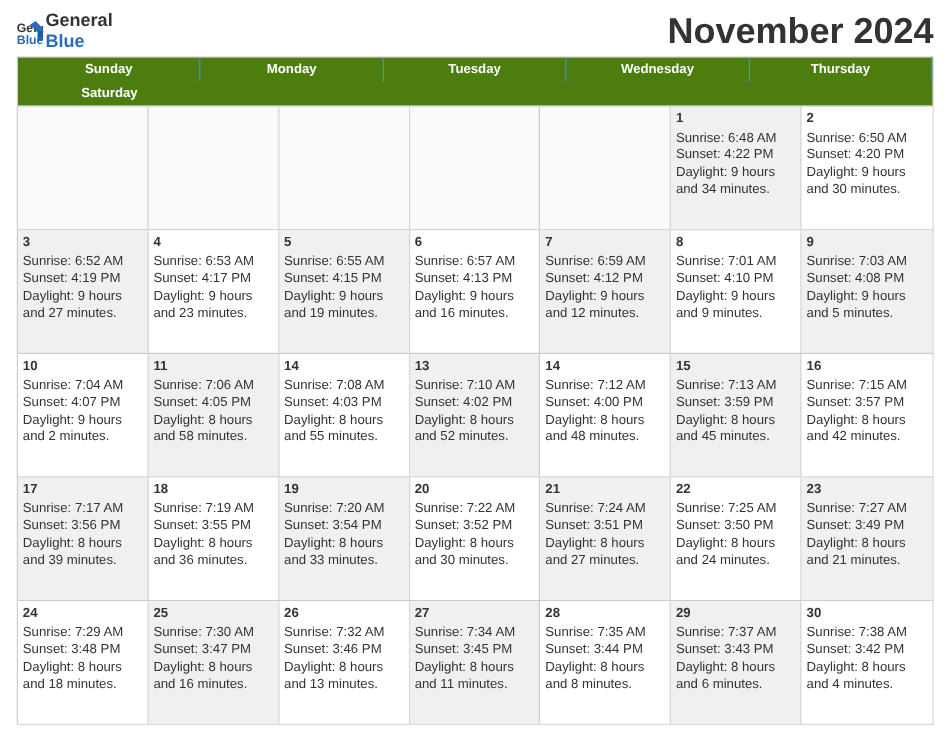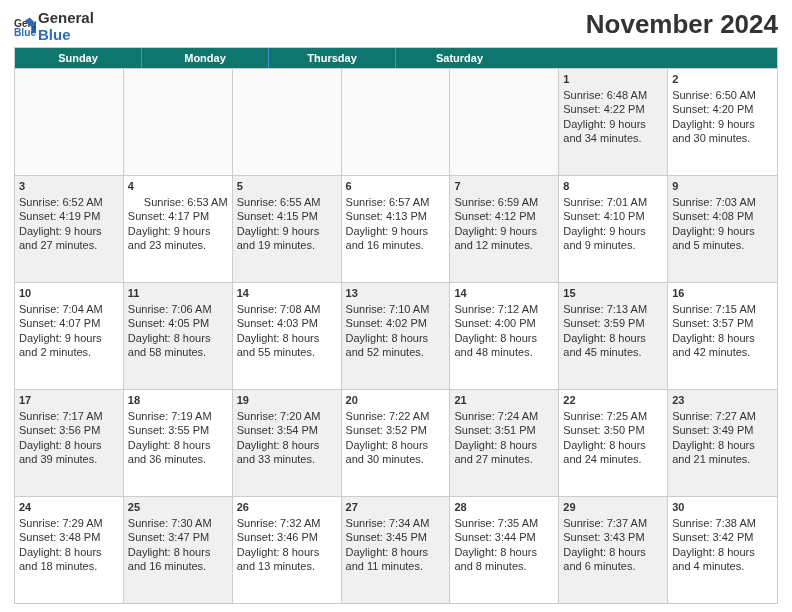--- a/index.html
+++ b/index.html
@@ -29,39 +29,39 @@
       gap: 2px;
     }
     .logo-icon {
       width: 22px;
       height: 22px;
     }
     .title-block {
       text-align: right;
     }
     .month-title {
-      font-size: 26px;
+      font-size: 30px;
       font-weight: bold;
       color: #333;
       line-height: 1.1;
     }
     .subtitle {
       font-size: 13px;
       color: #555;
     }
     .calendar {
       flex: 1;
       display: flex;
       flex-direction: column;
       border: 1px solid #ccc;
     }
     .cal-header {
       display: grid;
-      grid-template-columns: repeat(6, 1fr);
-      background: #0f766e;
+      grid-template-columns: repeat(5, 1fr);
+      background: #4d7c0f;
     }
     .cal-header-cell {
       color: #fff;
       font-size: 11px;
       font-weight: bold;
       text-align: center;
       padding: 4px 2px;
       border-right: 1px solid #4a8dd5;
     }
     .cal-header-cell:last-child { border-right: none; }
@@ -119,20 +119,22 @@
     </div>
     <div class="title-block">
       <div class="month-title">November 2024</div>
     </div>
   </div>
 
   <div class="calendar">
     <div class="cal-header">
     <div class="cal-header-cell">Sunday</div>
         <div class="cal-header-cell">Monday</div>
+        <div class="cal-header-cell">Tuesday</div>
+        <div class="cal-header-cell">Wednesday</div>
         <div class="cal-header-cell">Thursday</div>
         <div class="cal-header-cell">Saturday</div>
       </div>
     <div class="cal-body">
     <div class="cal-row">
           <div class="cal-cell empty"></div>
           <div class="cal-cell empty"></div>
           <div class="cal-cell empty"></div>
           <div class="cal-cell empty"></div>
           <div class="cal-cell empty"></div>
@@ -143,21 +145,21 @@
           <div class="cal-cell"><span class="day-num">2</span><span class="cell-text" style="white-space: pre-line;">Sunrise: 6:50 AM
 Sunset: 4:20 PM
 Daylight: 9 hours
 and 30 minutes.</span></div>
         </div>
         <div class="cal-row">
           <div class="cal-cell shaded"><span class="day-num">3</span><span class="cell-text" style="white-space: pre-line;">Sunrise: 6:52 AM
 Sunset: 4:19 PM
 Daylight: 9 hours
 and 27 minutes.</span></div>
-          <div class="cal-cell"><span class="day-num">4</span><span class="cell-text" style="white-space: pre-line; margin-left: 16px;">Sunrise: 6:53 AM
+          <div class="cal-cell"><span class="day-num">4</span><span class="cell-text" style="white-space: pre-line;">Sunrise: 6:53 AM
 Sunset: 4:17 PM
 Daylight: 9 hours
 and 23 minutes.</span></div>
           <div class="cal-cell shaded"><span class="day-num">5</span><span class="cell-text" style="white-space: pre-line;">Sunrise: 6:55 AM
 Sunset: 4:15 PM
 Daylight: 9 hours
 and 19 minutes.</span></div>
           <div class="cal-cell"><span class="day-num">6</span><span class="cell-text" style="white-space: pre-line; margin-top: 44px;">Sunrise: 6:57 AM
 Sunset: 4:13 PM
 Daylight: 9 hours

